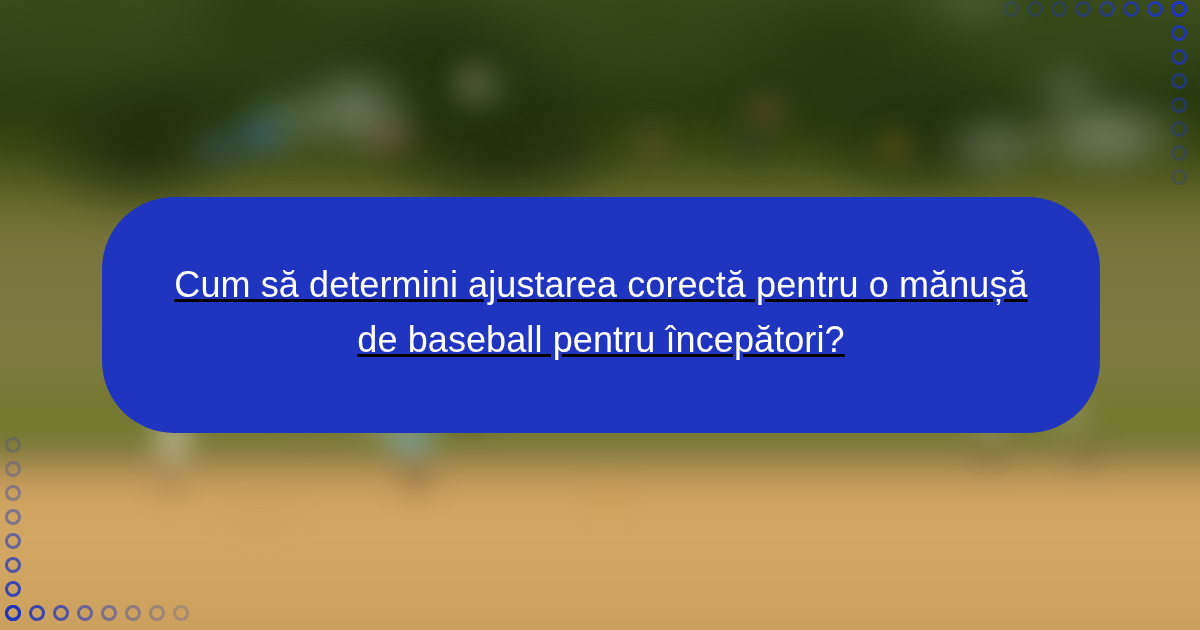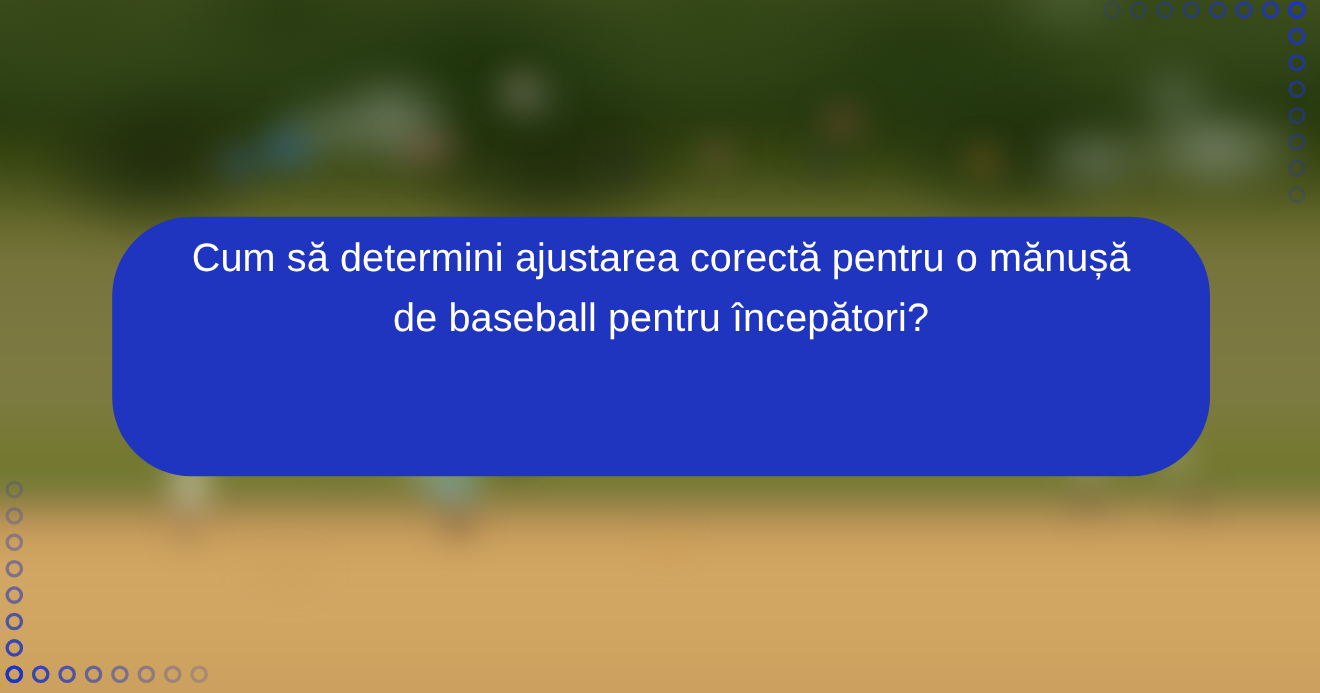--- a/index.html
+++ b/index.html
@@ -119,23 +119,24 @@
   
   .quote-card {
     position:absolute;
     left:102px;
     top:197px;
     width:998px;
     height:236px;
     background:#1f35bf;
     border-radius:72px;
     display:flex;
-    align-items:flex-start;
+    align-items:center;
     justify-content:center;
     padding:10px 70px 14px;
+    text-decoration:underline;
   }
 
   .quote-text {
     color:#ffffff;
     font-family:"Liberation Sans", sans-serif;
     font-size:36px;
     line-height:1.52;
     font-weight:400;
     text-align:center;
     letter-spacing:.1px;

